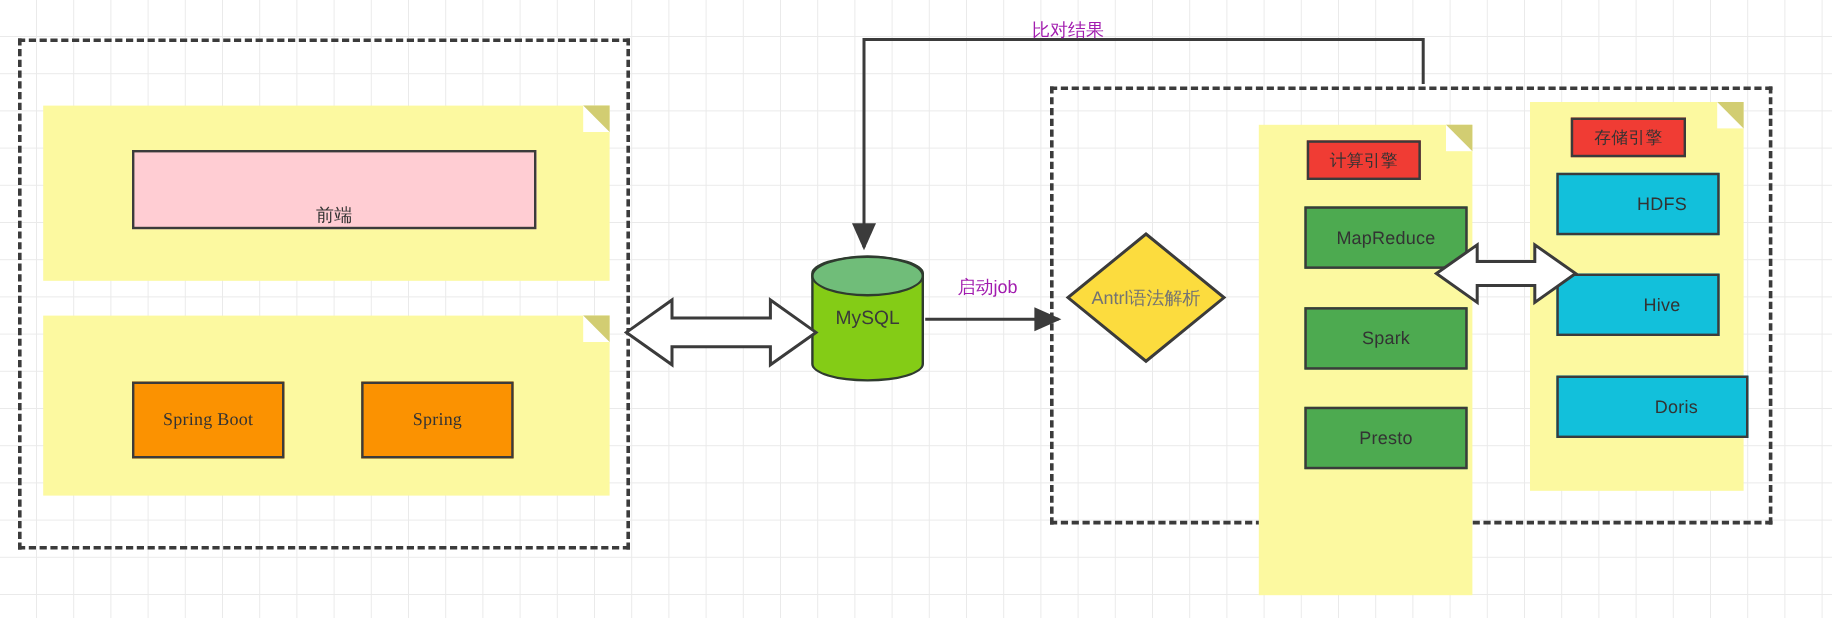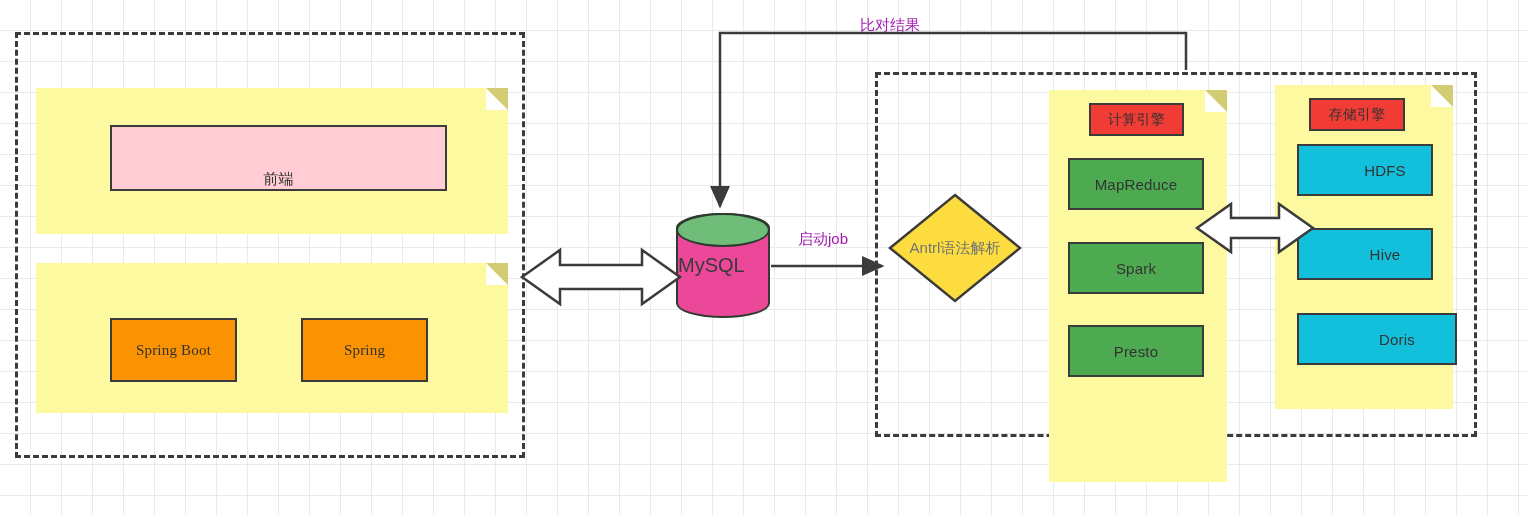--- a/index.html
+++ b/index.html
@@ -46,32 +46,32 @@
     box-sizing:border-box;
     border:2.5px solid #3b3b3b;
     display:flex;align-items:center;justify-content:center;
     color:#333333;
     font-size:15px;
     letter-spacing:.2px;
     text-align:center;
   }
   .box-pink{background:#ffcdd3;}
   .box-orange{background:#fb9201;}
-  .box-green{background:#4daa50;}
+  .box-green{background:#4daa50;margin-left:19px;}
   .box-cyan{background:#12c0db;padding-left:40px;}
   .box-red{background:#f03c34;font-size:14px;}
 
   
   .cyl{
     box-sizing:border-box;
-    background:#ec4899;
+    background:#84cc16;
     border:2.5px solid #2f3b2f;
     border-radius:50% / 14%;
-    display:flex;align-items:center;justify-content:flex-start;
-    color:#3a3a3a;font-size:20px;
+    display:flex;align-items:center;justify-content:center;
+    color:#3a3a3a;font-size:16px;
     position:absolute;
   }
   .cyl .cap{
     position:absolute;left:-2.5px;top:-2.5px;
     width:100%;height:30px;
     border:2.5px solid #2f3b2f;
     border-radius:50%;
     background:#70bd79;
     box-sizing:content-box;
   }
@@ -117,21 +117,21 @@
     </div>
   </div>
 
   <div class="cyl" style="left:676px;top:213px;width:94px;height:105px;">
     <div class="cap"></div>
     <span class="lbl">MySQL</span>
   </div>
 
   <div class="abs group" style="left:875px;top:72px;width:602px;height:365px;"></div>
 
-  <div class="abs note" style="left:1049px;top:90px;width:178px;height:392px;padding-left:33px;">
+  <div class="abs note" style="left:1049px;top:104px;width:178px;height:392px;padding-left:33px;">
     <div class="foldclip"></div>
     <div class="fold"></div>
     <div class="abs box box-red" style="left:40px;top:13px;width:95px;height:33px;">
       <span>计算引擎</span>
     </div>
     <div class="abs box box-green" style="left:19px;top:68px;width:136px;height:52px;">
       <span>MapReduce</span>
     </div>
     <div class="abs box box-green" style="left:19px;top:152px;width:136px;height:52px;">
       <span>Spark</span>

